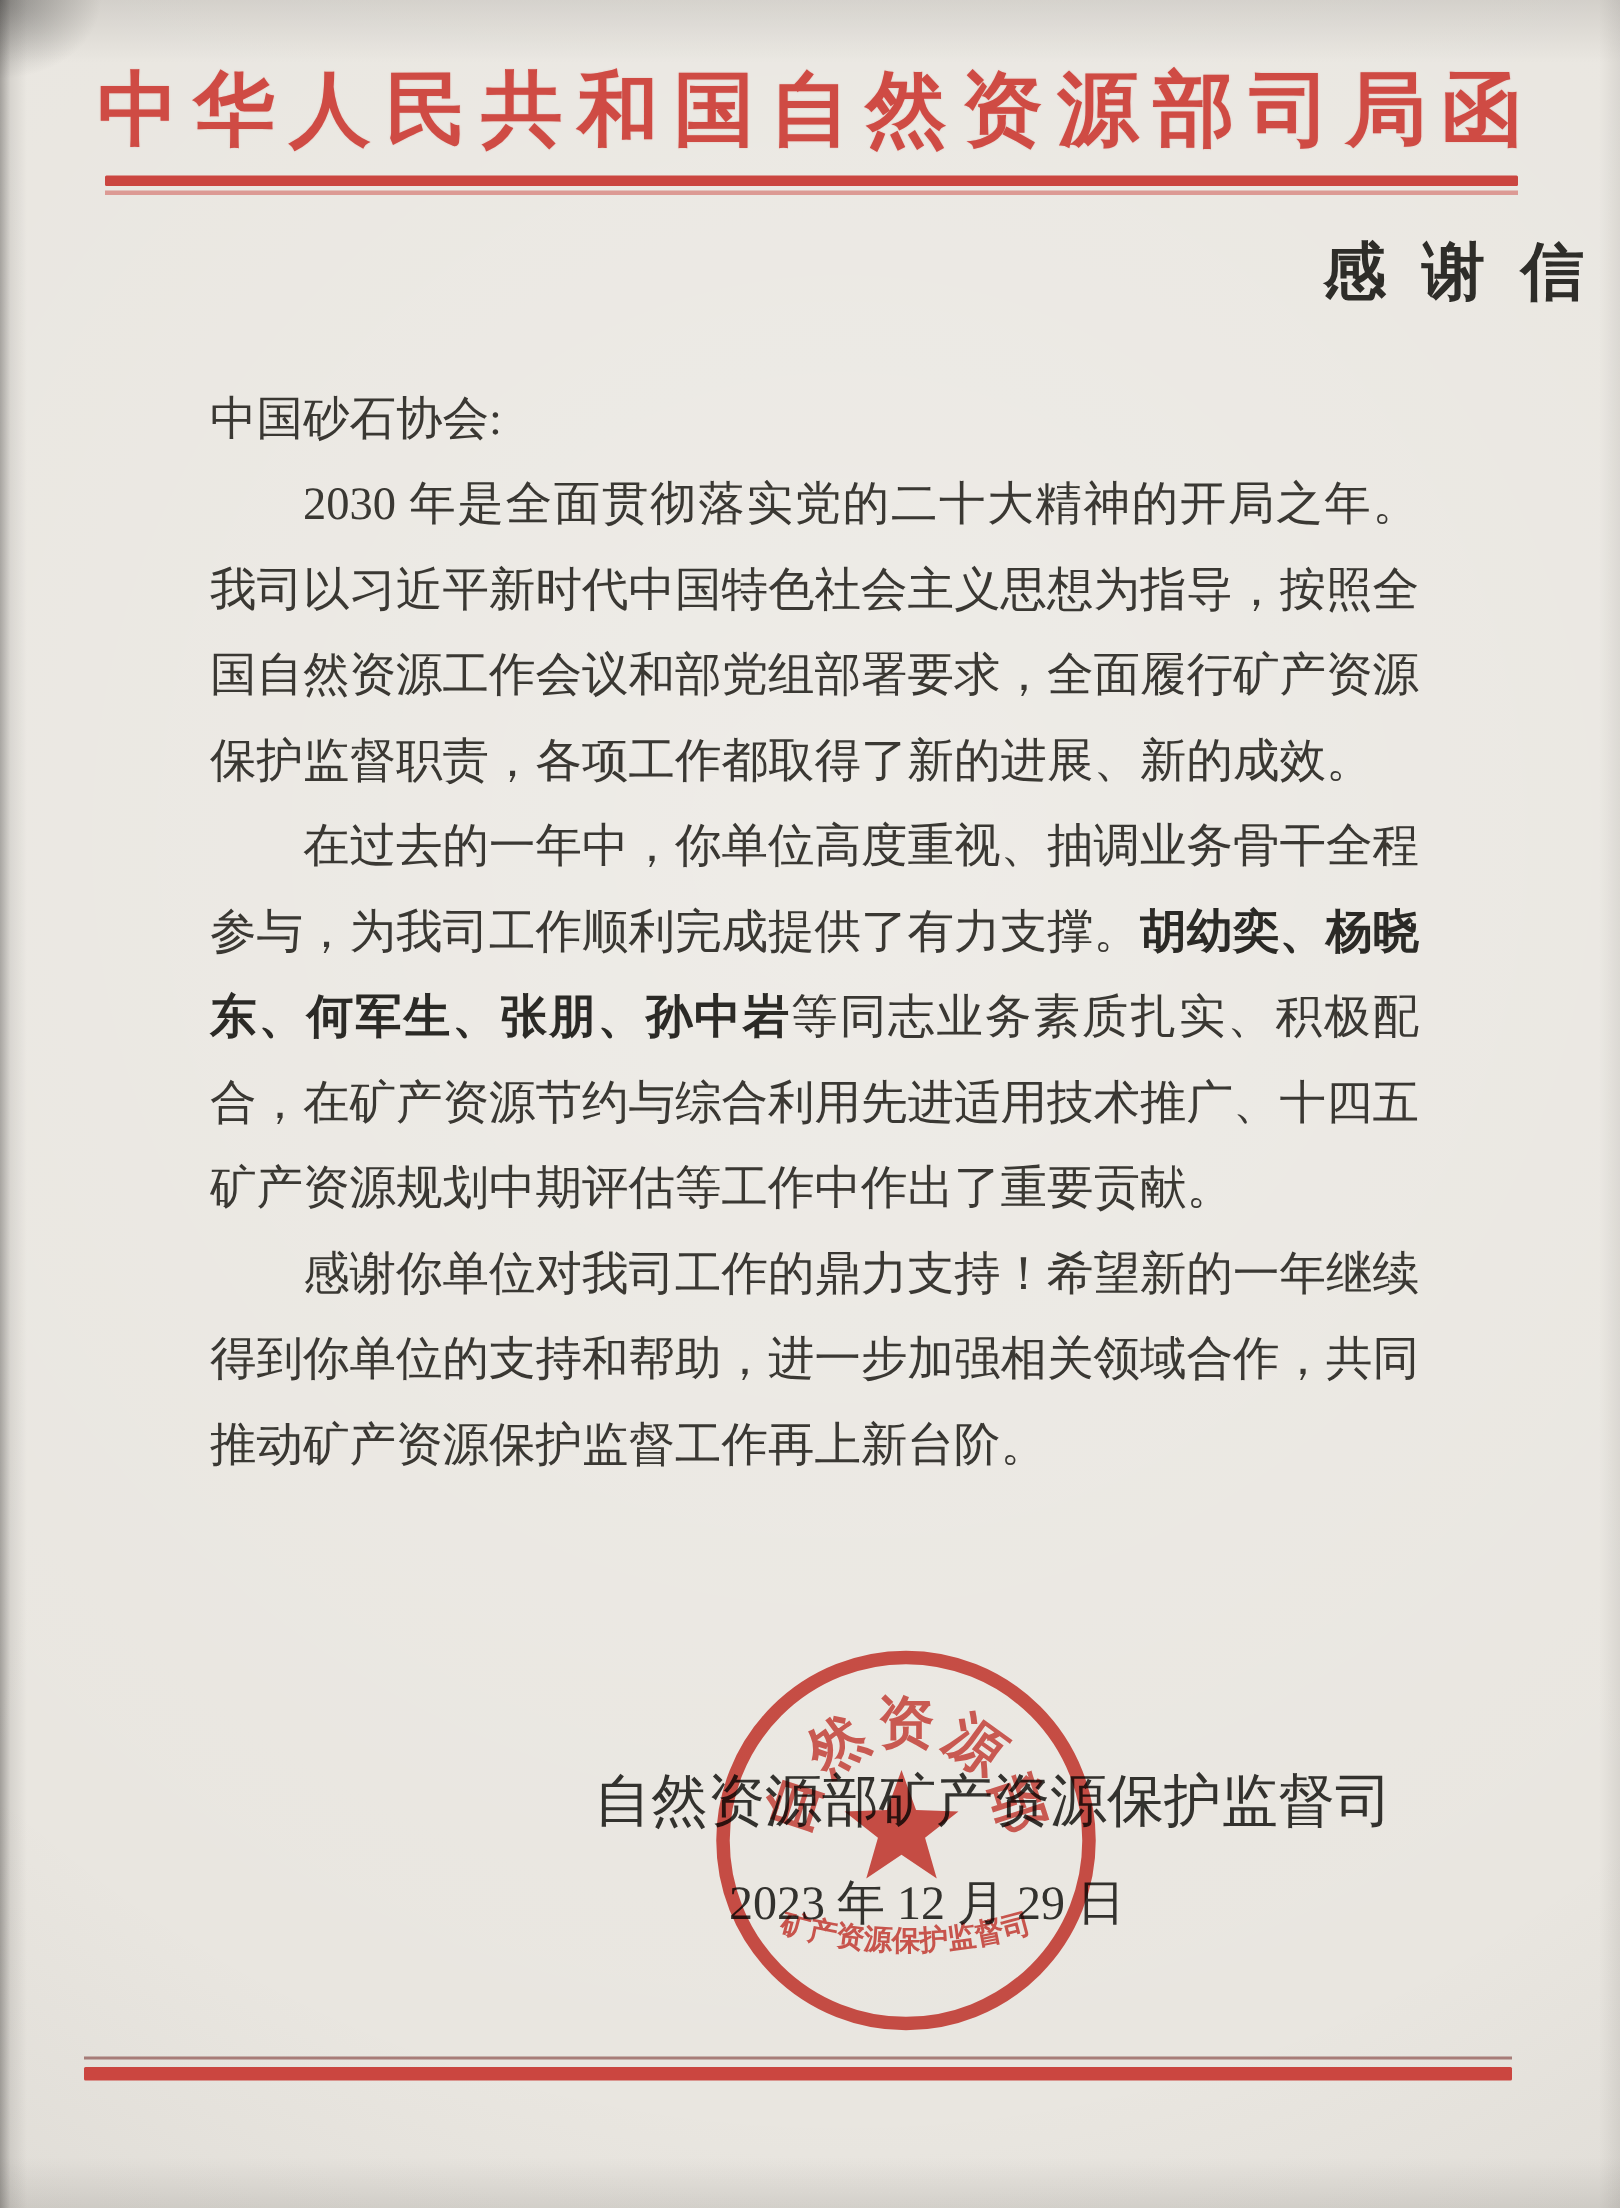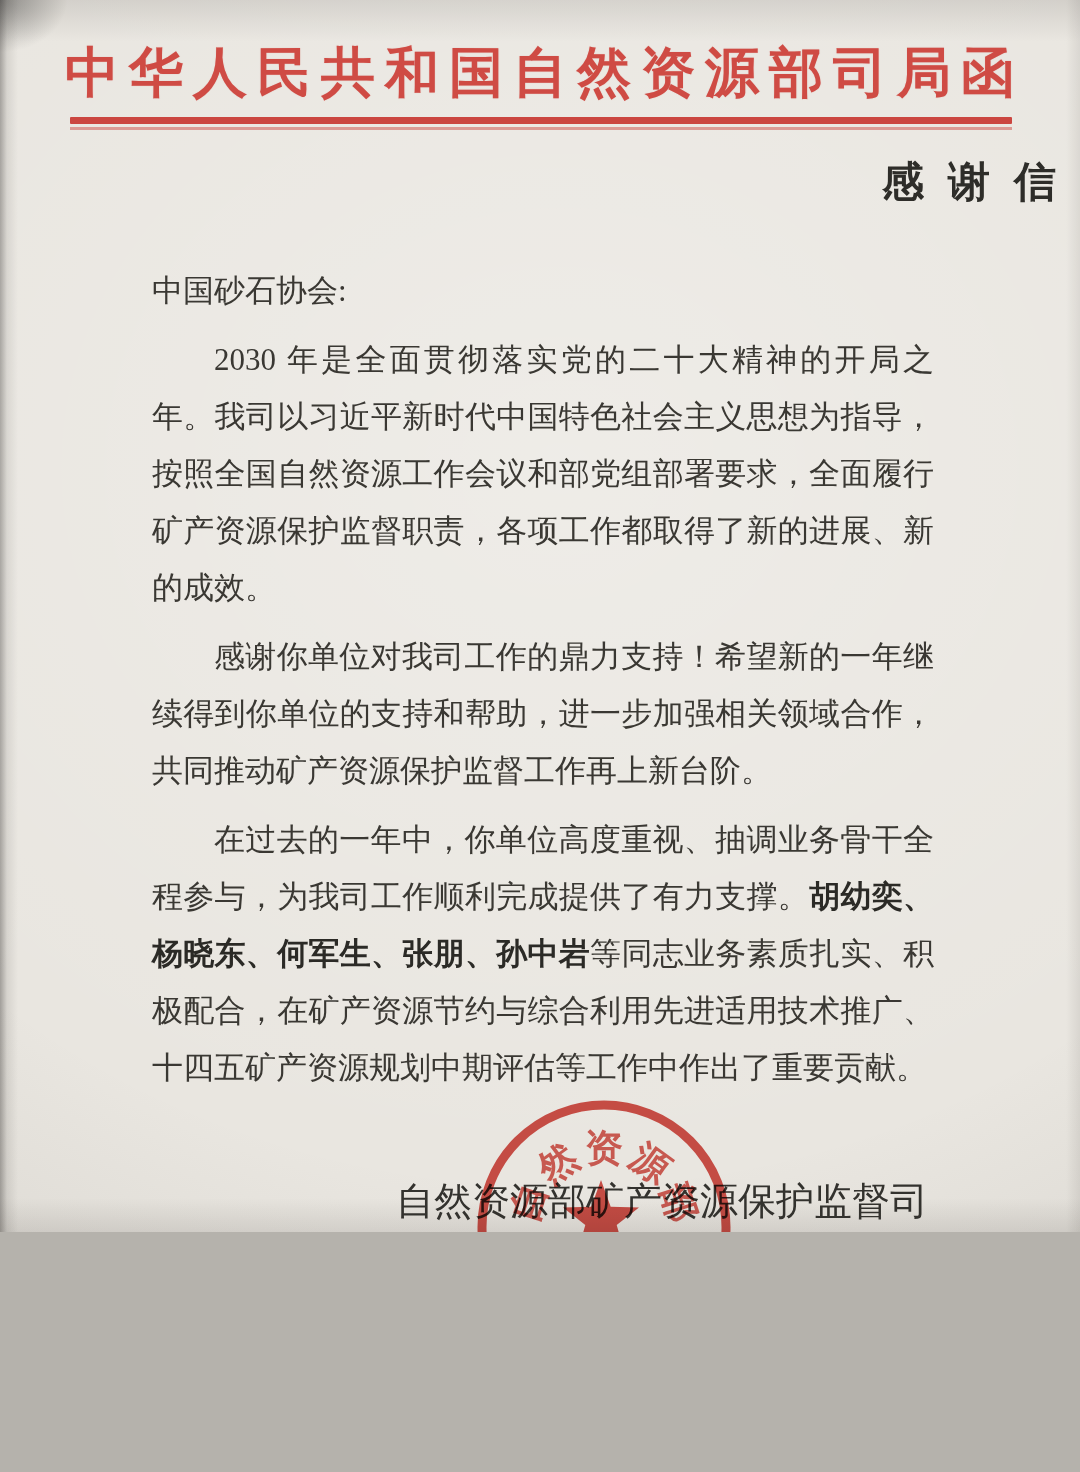--- a/index.html
+++ b/index.html
@@ -7,21 +7,21 @@
     --rule-red:#cb4640;
     --rule-thin-red:#dc9a94;
     --seal-red:#d23c34;
     --body-text:#3a3833;
     --paper:#e9e6e0;
   }
   *{margin:0;padding:0;box-sizing:border-box;}
   html,body{background:#b5b2ac;}
   .page{
     position:relative;
-    width:1080px;height:1232px;
+    width:1080px;height:1472px;
     margin:0 auto;
     overflow:hidden;
     font-family:"Liberation Serif","DejaVu Serif",serif;
     background:
       radial-gradient(140% 105% at 52% 38%, rgba(255,255,255,.25), rgba(0,0,0,0) 55%, rgba(60,55,48,.16) 100%),
       linear-gradient(180deg, rgba(70,65,60,.14), rgba(0,0,0,0) 42px),
       linear-gradient(0deg, rgba(70,65,60,.12), rgba(0,0,0,0) 34px),
       linear-gradient(90deg, rgba(45,42,40,.38), rgba(45,42,40,.10) 7px, rgba(0,0,0,0) 18px),
       linear-gradient(270deg, rgba(70,65,60,.10), rgba(0,0,0,0) 14px),
       var(--paper);
@@ -51,21 +51,21 @@
     color:#2e2d29;
     white-space:nowrap;
   }
   .letter-body{
     position:absolute;left:140px;top:250px;width:806px;
     font-size:31px;line-height:57px;
     color:var(--body-text);
     text-align:justify;
     word-break:break-all;
   }
-  .letter-body p{margin:12px;}
+  .letter-body p{margin:0;}
   .letter-body p.para{text-indent:62px;}
   .letter-body .bold{font-weight:700;color:#2b2a26;}
   .signature{
     position:absolute;left:396px;top:1183px;
     font-size:38px;line-height:36px;letter-spacing:0px;
     color:#33322e;white-space:nowrap;
   }
   .date{
     position:absolute;left:486px;top:1249px;
     font-size:32px;line-height:38px;
@@ -108,22 +108,22 @@
   <div class="head-rule">
     <div class="rule-thick"></div>
     <div class="rule-thin"></div>
   </div>
 
   <h2 class="letter-title">感谢信</h2>
 
   <div class="letter-body">
     <p class="salutation">中国砂石协会:</p>
     <p class="para">2030 年是全面贯彻落实党的二十大精神的开局之年。我司以习近平新时代中国特色社会主义思想为指导，按照全国自然资源工作会议和部党组部署要求，全面履行矿产资源保护监督职责，各项工作都取得了新的进展、新的成效。</p>
+    <p class="para"><span>在过去的一年中，你单位高度重视、抽调业务骨干全程参与，为我司工作顺利完成提供了有力支撑。</span><span class="bold">胡幼奕、杨晓东、何军生、张朋、孙中岩</span><span>等同志业务素质扎实、积极配合，在矿产资源节约与综合利用先进适用技术推广、十四五矿产资源规划中期评估等工作中作出了重要贡献。</span></p>
     <p class="para">感谢你单位对我司工作的鼎力支持！希望新的一年继续得到你单位的支持和帮助，进一步加强相关领域合作，共同推动矿产资源保护监督工作再上新台阶。</p>
-    <p class="para"><span>在过去的一年中，你单位高度重视、抽调业务骨干全程参与，为我司工作顺利完成提供了有力支撑。</span><span class="bold">胡幼奕、杨晓东、何军生、张朋、孙中岩</span><span>等同志业务素质扎实、积极配合，在矿产资源节约与综合利用先进适用技术推广、十四五矿产资源规划中期评估等工作中作出了重要贡献。</span></p>
   </div>
 
   <div class="signature">自然资源部矿产资源保护监督司</div>
 
   <div class="date">2023 年 12 月 29 日</div>
 
   <svg class="seal" width="264" height="264" viewBox="0 0 264 264" aria-hidden="true">
     <ellipse class="ring" cx="132" cy="132" rx="122" ry="122"></ellipse>
     <polygon class="star" points="129,85 138.7,111.7 167,112.6 144.7,130.1 152.5,157.4 129,141.5 105.5,157.4 113.3,130.1 91,112.6 119.3,111.7"></polygon>
     <text class="arc-char" x="132" y="66" transform="rotate(-72 132 132)">自</text>

